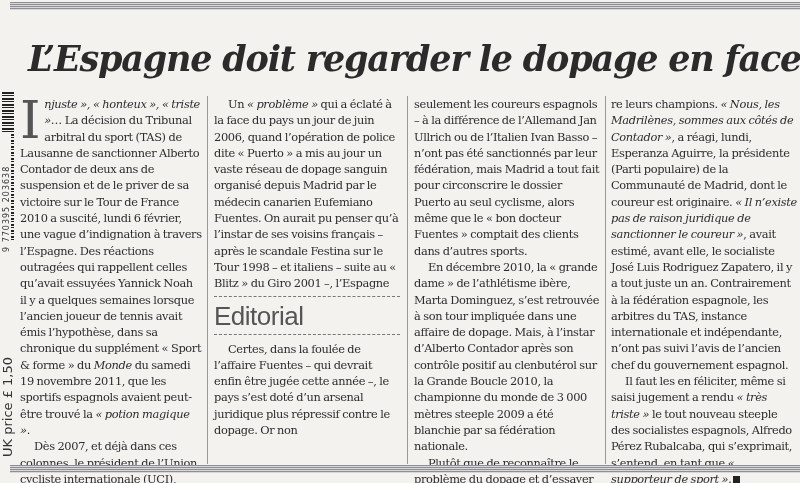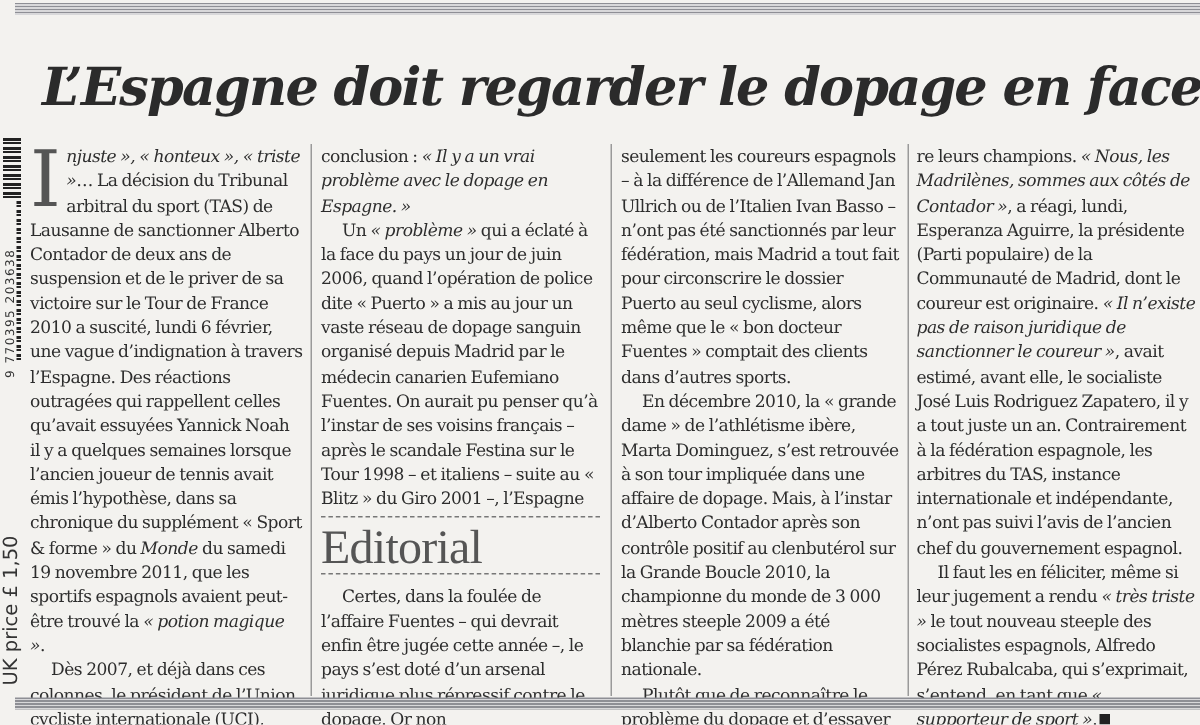--- a/index.html
+++ b/index.html
@@ -58,21 +58,21 @@
   #col3 { left: 414px; width: 186px; }
   #col4 { left: 611px; width: 186px; }
   .vline { position: absolute; top: 96px; height: 368px; width: 1px; background: #9a9a9a; }
   .dropcap {
     float: left; font-size: 52px; line-height: 44px; height: 46px;
     color: #555; margin: 2px 4px 0 0; font-family: "DejaVu Serif", serif;
   }
   .editorial-box { margin: 4px 0 6px 0; }
   .dash { border-top: 1px dashed #777; height: 0; }
   .editorial-title {
-    font-family: Liberation Serif, serif; font-size: 32px; line-height: 34px;
+    font-family: Liberation Sans, sans-serif; font-size: 26px; line-height: 34px;
     color: #555; letter-spacing: -0.5px; padding: 2px 0 1px 0;
   }
   .end-mark { display: inline-block; width: 7px; height: 7px; background: #222; margin-left: 2px; }
 </style>
 </head>
 <body>
 
 <div class="top-rule"></div>
 
 <h1 class="headline">L’Espagne doit regarder le dopage en face</h1>
@@ -86,35 +86,34 @@
 <div class="vline" style="left:207px"></div>
 <div class="vline" style="left:407px"></div>
 <div class="vline" style="left:605px"></div>
 
 <div class="col" id="col1">
   <p class="noindent"><span class="dropcap">I</span><i>njuste », « honteux », « triste »</i><span>… La décision du Tribunal arbitral du sport (TAS) de Lausanne de sanctionner Alberto Contador de deux ans de suspension et de le priver de sa victoire sur le Tour de France 2010 a suscité, lundi 6 février, une vague d’indignation à travers l’Espagne. Des réactions outragées qui rappellent celles qu’avait essuyées Yannick Noah il y a quelques semaines lorsque l’ancien joueur de tennis avait émis l’hypothèse, dans sa chronique du supplément « Sport &amp; forme » du </span><i>Monde</i><span> du samedi 19 novembre 2011, que les sportifs espagnols avaient peut-être trouvé la </span><i>« potion magique »</i><span>.</span></p>
   <p>Dès 2007, et déjà dans ces colonnes, le président de l’Union cycliste internationale (UCI), l’Irlandais Pat McQuaid, arrivait, en des termes différents mais tout aussi explicites, à la même</p>
 </div>
 
 <div class="col" id="col2">
-  <p class="noindent"><span>conclusion : </span><i>« Il y a un vrai problème avec le dopage en Espagne. »</i></p>
   <p><span>Un </span><i>« problème »</i><span> qui a éclaté à la face du pays un jour de juin 2006, quand l’opération de police dite « Puerto » a mis au jour un vaste réseau de dopage sanguin organisé depuis Madrid par le médecin canarien Eufemiano Fuentes. On aurait pu penser qu’à l’instar de ses voisins français – après le scandale Festina sur le Tour 1998 – et italiens – suite au « Blitz » du Giro 2001 –, l’Espagne</span></p>
   <div class="editorial-box">
     <div class="dash"></div>
     <div class="editorial-title">Editorial</div>
     <div class="dash"></div>
   </div>
   <p>Certes, dans la foulée de l’affaire Fuentes – qui devrait enfin être jugée cette année –, le pays s’est doté d’un arsenal juridique plus répressif contre le dopage. Or non</p>
 </div>
 
 <div class="col" id="col3">
   <p class="noindent">seulement les coureurs espagnols – à la différence de l’Allemand Jan Ullrich ou de l’Italien Ivan Basso – n’ont pas été sanctionnés par leur fédération, mais Madrid a tout fait pour circonscrire le dossier Puerto au seul cyclisme, alors même que le « bon docteur Fuentes » comptait des clients dans d’autres sports.</p>
   <p>En décembre 2010, la « grande dame » de l’athlétisme ibère, Marta Dominguez, s’est retrouvée à son tour impliquée dans une affaire de dopage. Mais, à l’instar d’Alberto Contador après son contrôle positif au clenbutérol sur la Grande Boucle 2010, la championne du monde de 3 000 mètres steeple 2009 a été blanchie par sa fédération nationale.</p>
   <p>Plutôt que de reconnaître le problème du dopage et d’essayer de le régler, les autorités espagnoles continuent à faire corps derriè-</p>
 </div>
 
 <div class="col" id="col4">
   <p class="noindent"><span>re leurs champions. </span><i>« Nous, les Madrilènes, sommes aux côtés de Contador »</i><span>, a réagi, lundi, Esperanza Aguirre, la présidente (Parti populaire) de la Communauté de Madrid, dont le coureur est originaire. </span><i>« Il n’existe pas de raison juridique de sanctionner le coureur »</i><span>, avait estimé, avant elle, le socialiste José Luis Rodriguez Zapatero, il y a tout juste un an. Contrairement à la fédération espagnole, les arbitres du TAS, instance internationale et indépendante, n’ont pas suivi l’avis de l’ancien chef du gouvernement espagnol.</span></p>
-  <p><span>Il faut les en féliciter, même si leur jugement a rendu </span><i>« très triste »</i><span> le tout nouveau steeple des socialistes espagnols, Alfredo Pérez Rubalcaba, qui s’exprimait, s’entend, en tant que </span><i>« supporteur de sport »</i><span>.</span><span class="end-mark"></span></p>
+  <p><span>Il faut les en féliciter, même si saisi jugement a rendu </span><i>« très triste »</i><span> le tout nouveau steeple des socialistes espagnols, Alfredo Pérez Rubalcaba, qui s’exprimait, s’entend, en tant que </span><i>« supporteur de sport »</i><span>.</span><span class="end-mark"></span></p>
 
 </div>
 
 <div class="bottom-rule"></div>
 
 </body></html>

